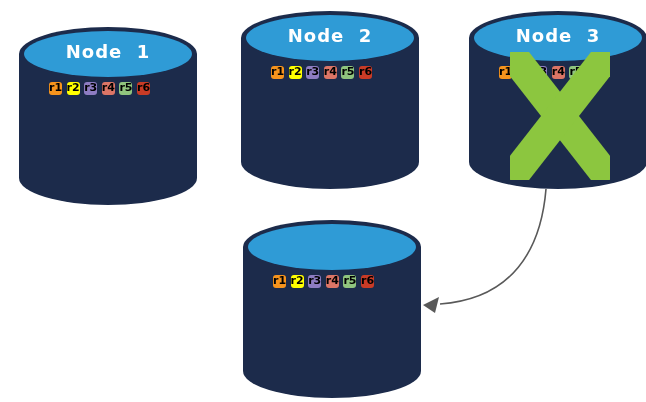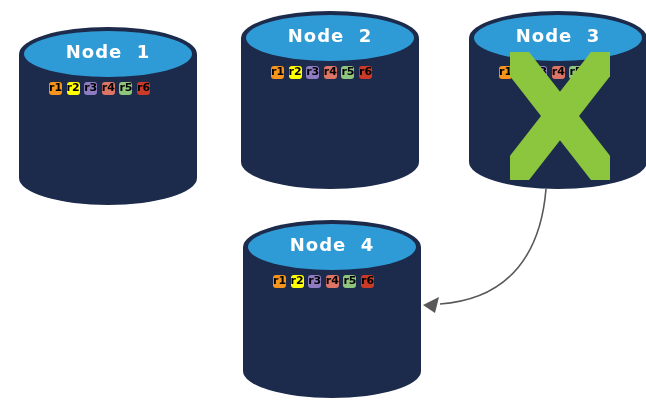--- a/index.html
+++ b/index.html
@@ -83,21 +83,20 @@
       <rect x="-31" y="49" width="162" height="30" transform="rotate(52 50 64)" fill="#8CC63F"></rect>
       <rect x="-31" y="49" width="162" height="30" transform="rotate(-52 50 64)" fill="#8CC63F"></rect>
     </svg>
   </div>
 
   <div class="node" style="left:242px;top:217px;">
     <svg class="cyl" width="180" height="184" viewBox="0 0 180 184">
       <path d="M1,30 A89,27 0 0 1 179,30 L179,154 A89,27 0 0 1 1,154 Z" fill="#1C2B4B"></path>
       <ellipse cx="90" cy="30" rx="84" ry="23" fill="#2F9BD6"></ellipse>
     </svg>
-    <div class="title">Node  4</div>
     <div class="rows">
       <div class="row" style="background: rgb(247, 148, 29);">r1</div>
       <div class="row" style="background: rgb(255, 255, 0);">r2</div>
       <div class="row" style="background: rgb(141, 124, 194);">r3</div>
       <div class="row" style="background: rgb(220, 117, 102);">r4</div>
       <div class="row" style="background: rgb(144, 197, 126);">r5</div>
       <div class="row" style="background: rgb(201, 59, 38);">r6</div>
     </div>
   </div>
 

